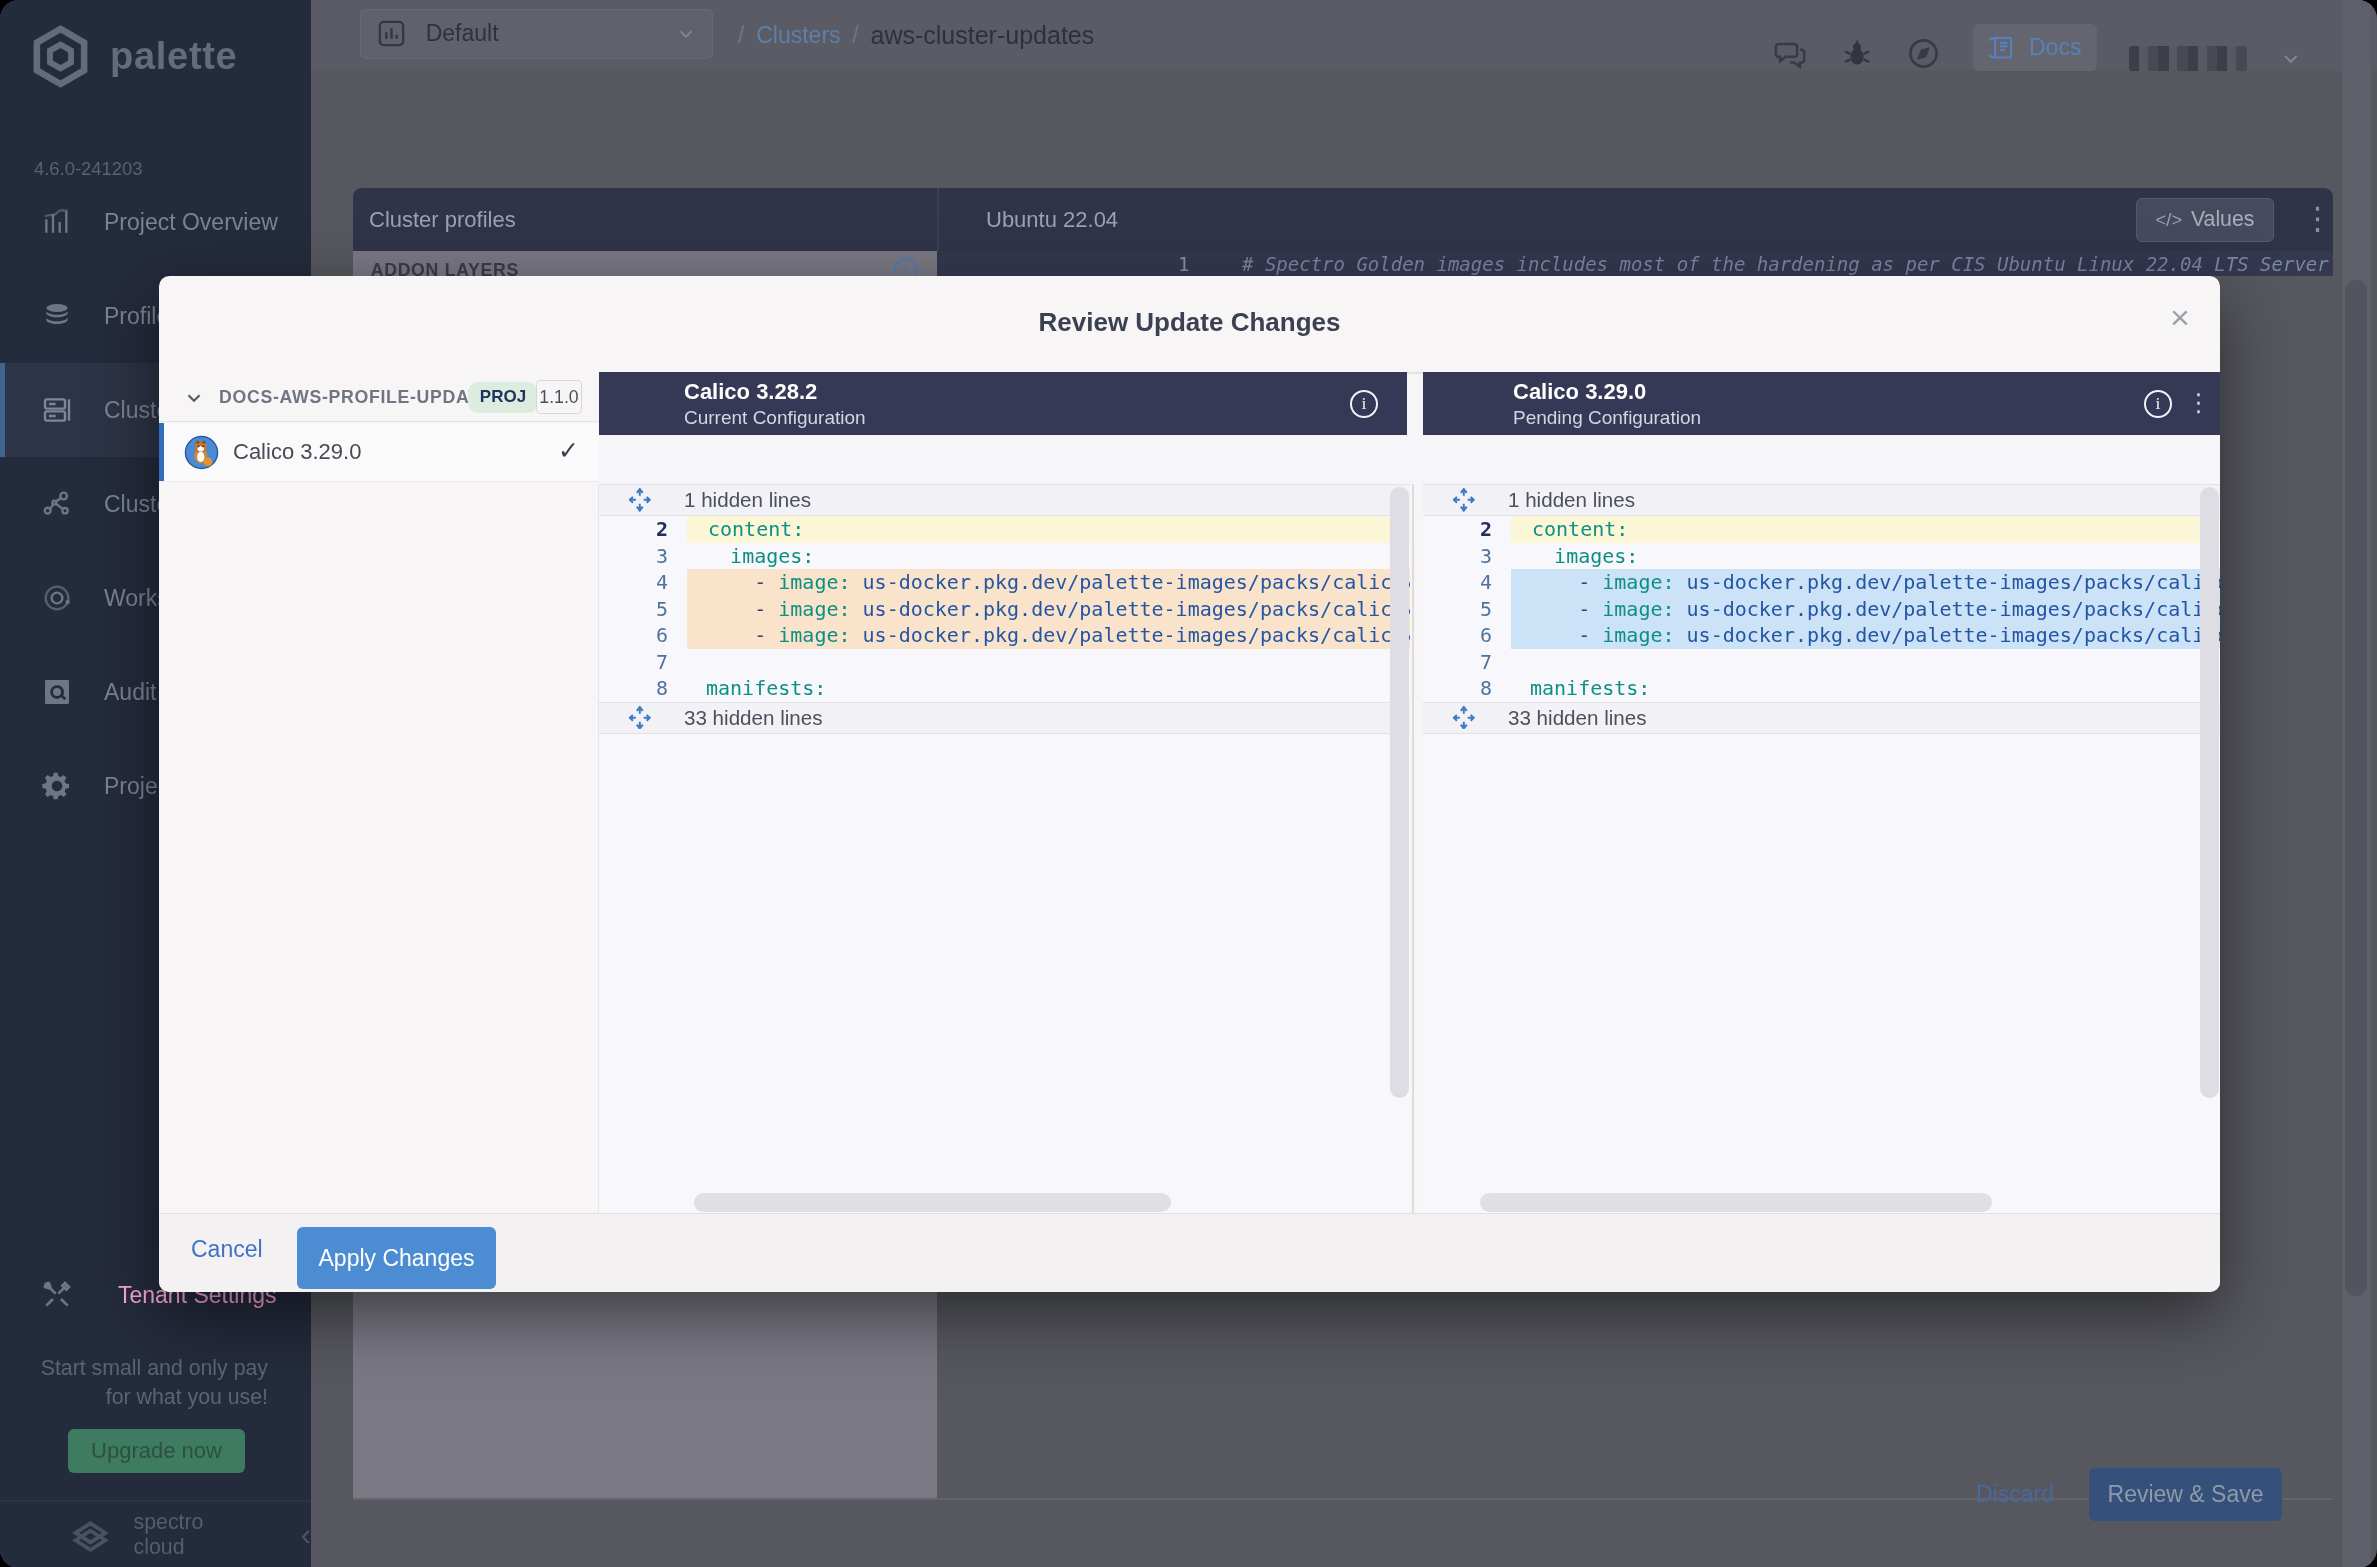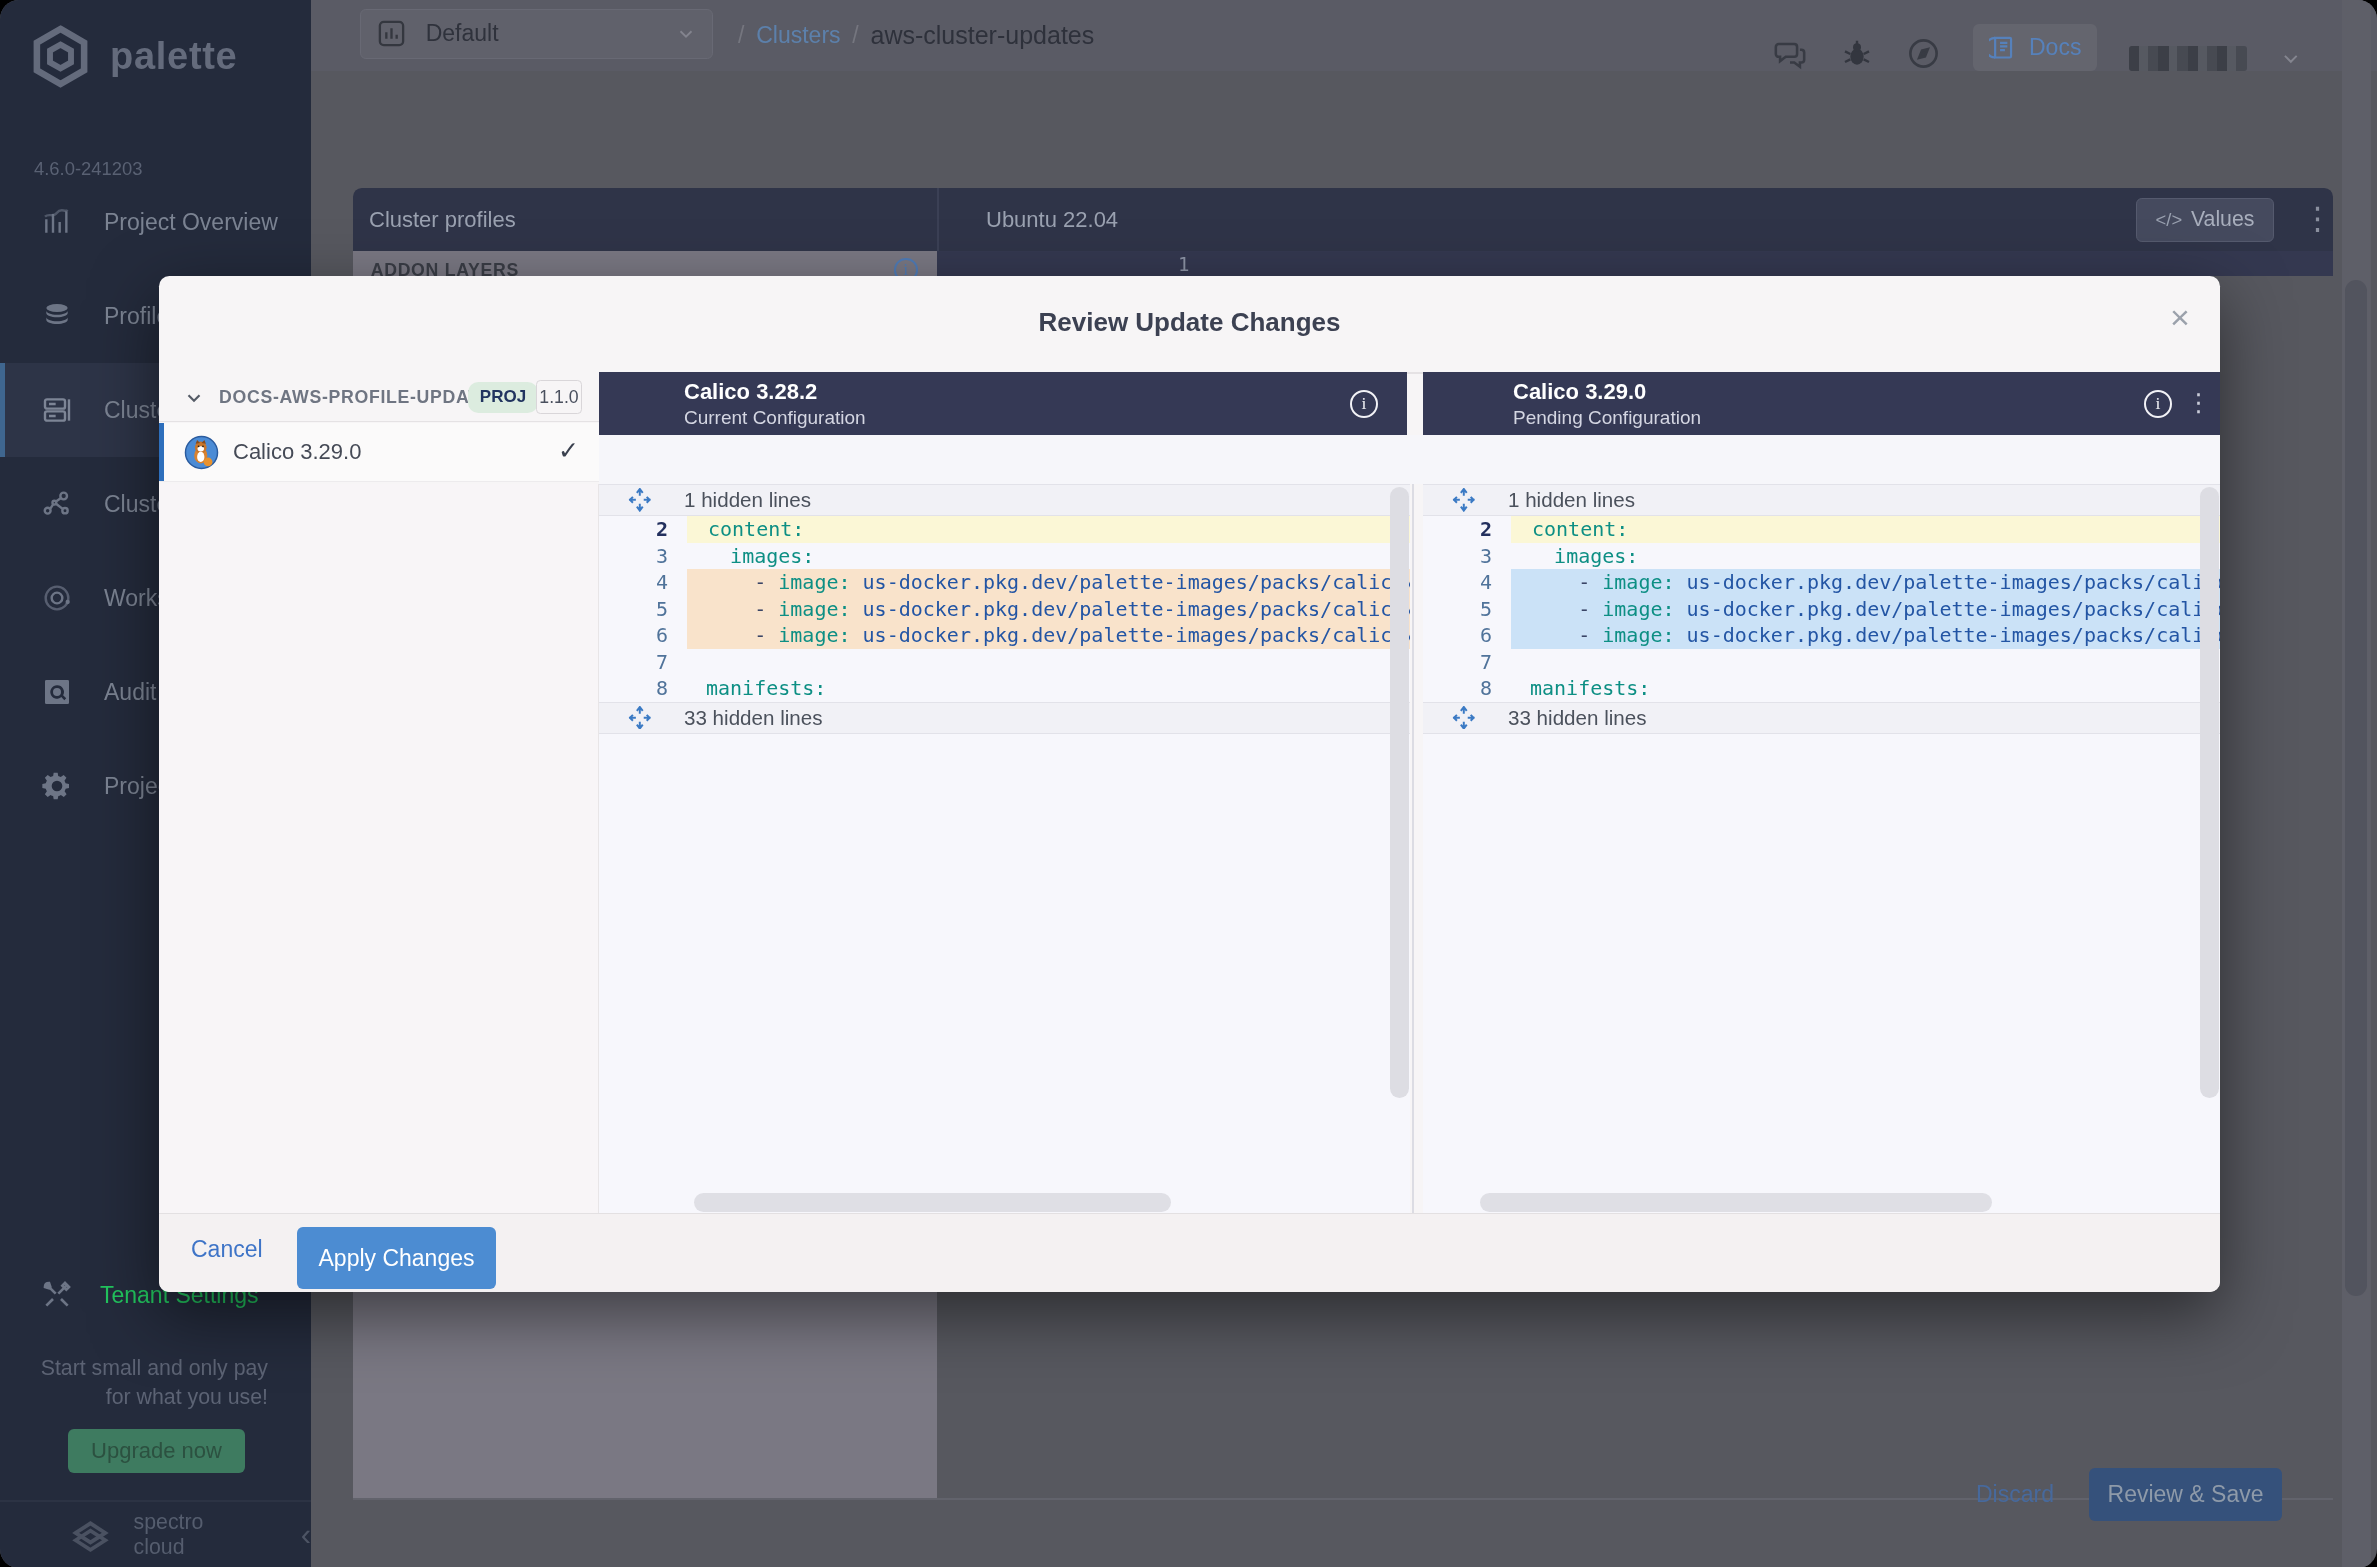--- a/index.html
+++ b/index.html
@@ -10,21 +10,21 @@
   
   .sidebar{position:absolute;left:0;top:0;width:311px;height:1568px;background:#242b3c;padding-left:14px;}
   .logo-row{position:absolute;left:29.4px;top:25px;display:flex;align-items:center;gap:17.7px;}
   .logo-text{font-size:38px;font-weight:bold;color:#646b7c;letter-spacing:0.7px;}
   .version{position:absolute;left:34px;top:158px;font-size:18.4px;color:#596173;}
   .nav{position:absolute;left:0;top:175px;width:311px;}
   .nav-item{position:relative;height:94px;display:flex;align-items:center;gap:31px;padding-left:41px;color:#7b8392;font-size:23px;cursor:pointer;white-space:nowrap;}
   .nav-item.active{background:#2d3447;}
   .nav-item.active::before{content:"";position:absolute;left:0;top:0;bottom:0;width:5.2px;background:#3f668f;}
   .nav-icon{width:32px;height:32px;flex:0 0 32px;display:flex;align-items:center;justify-content:center;color:#6d7586;font-size:28px;}
-  .tenant-row{position:absolute;left:0;top:1251px;width:311px;height:88px;display:flex;align-items:center;gap:27px;padding-left:41px;color:#22c55e;font-size:23px;}
+  .tenant-row{position:absolute;left:0;top:1251px;width:311px;height:88px;display:flex;align-items:center;gap:45px;padding-left:41px;color:#f9a8d4;font-size:23px;}
   .promo{position:absolute;left:0;top:1354px;width:268px;text-align:right;color:#5c6374;font-size:21.3px;line-height:29.4px;}
   .upgrade-btn{position:absolute;left:68px;top:1429px;width:177px;height:44px;background:#3e7b60;border-radius:5.9px;border:none;color:#2c5140;font-size:22px;display:flex;align-items:center;justify-content:center;cursor:pointer;}
   .side-divider{position:absolute;left:0;top:1500px;width:311px;height:1.5px;background:#2c3344;}
   .brand-row{position:absolute;left:0;top:1502px;width:311px;height:66px;display:flex;align-items:center;}
   .brand-text{color:#555d6e;font-size:21.3px;margin-left:17.7px;}
   .collapse{color:#4d5464;font-size:31px;margin-left:43px;cursor:pointer;}
 
   
   .topbar{position:absolute;left:311px;top:0;right:0;height:71px;background:#5a5b65;}
   .proj-select{position:absolute;left:49px;top:8.8px;width:353px;height:50px;background:#60616b;border:0.7px solid #686974;border-radius:5.9px;display:flex;align-items:center;padding:0 14.7px;cursor:pointer;}
@@ -292,20 +292,21 @@
     <div class="kebab-bg">⋮</div>
   </div>
 
   <div class="addon-panel">
     <div class="addon-title">ADDON LAYERS</div>
     <div class="addon-info">i</div>
   </div>
 
   <div class="bg-code-row">
     <span class="bg-code-ln">1</span>
+    <span class="bg-code-txt"># Spectro Golden images includes most of the hardening as per CIS Ubuntu Linux 22.04 LTS Server</span>
   </div>
 
   <div class="below-strip-line"></div>
   <div class="discard-link">Discard</div>
   <div class="review-save-btn">Review &amp; Save</div>
 
   <div class="page-scroll">
       <div class="page-thumb"></div>
     </div>
 

